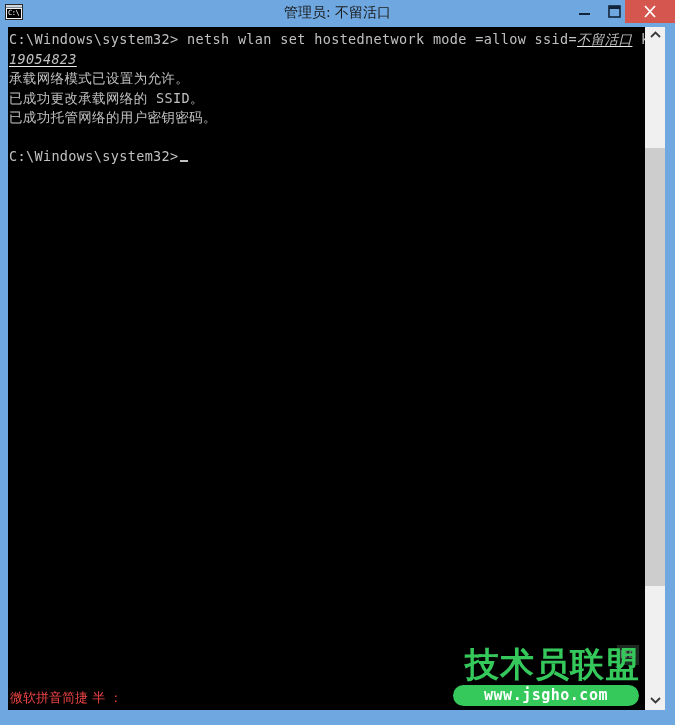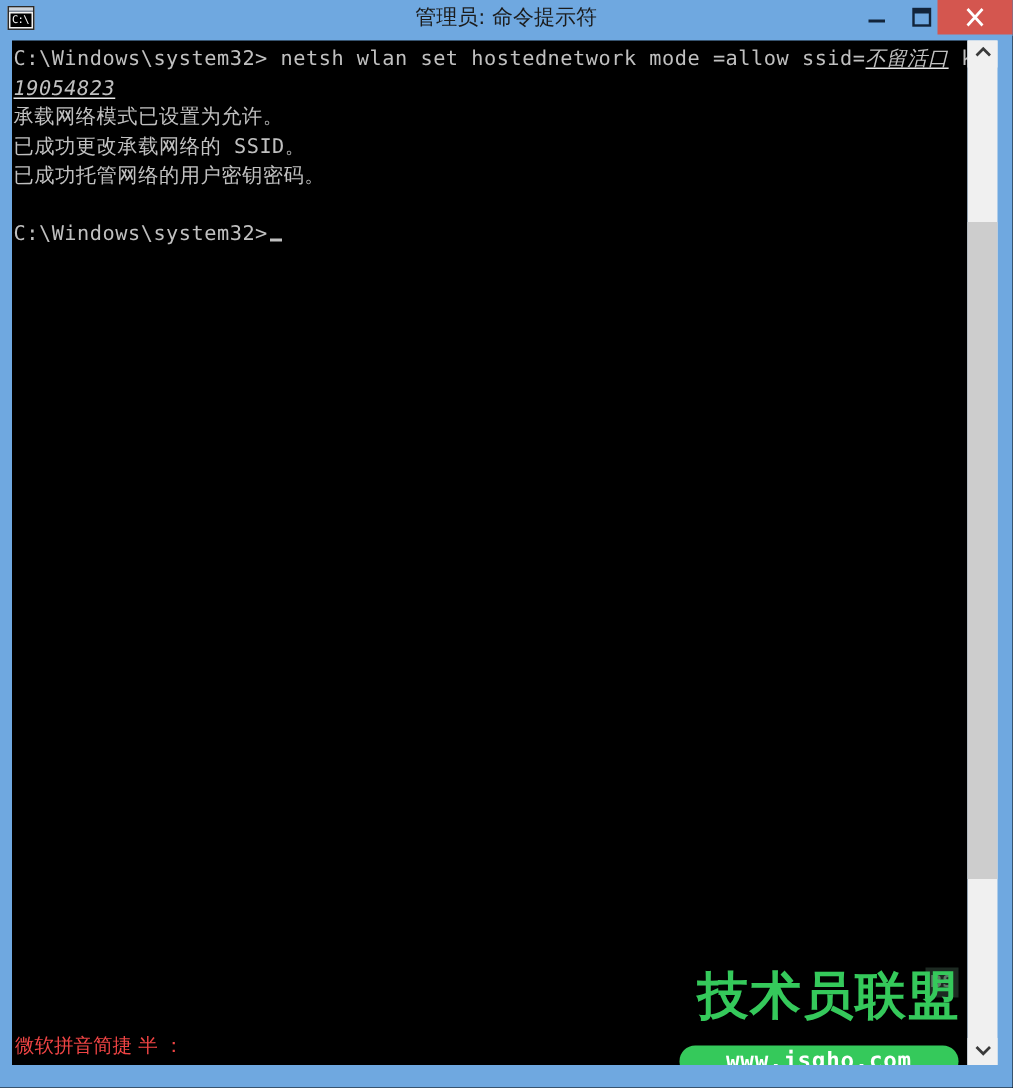--- a/index.html
+++ b/index.html
@@ -193,21 +193,20 @@
     height: 21px;
     background: #35c95b;
     border-radius: 11px;
     color: #ffffff;
     font-size: 15px;
     font-weight: bold;
     line-height: 21px;
     text-align: center;
     letter-spacing: 0.5px;
     font-family: "DejaVu Sans Mono", "Liberation Mono", monospace;
-    margin-top: 12px;
   }
 
   
   #scrollbar {
     position: absolute;
     left: 645px;
     top: 27px;
     width: 20px;
     height: 683px;
     background: #f0f0f0;
@@ -239,21 +238,21 @@
 
   <div id="titlebar">
 
     <div id="app-icon">
       <div class="bar"></div>
       <div class="screen">
         <span class="prompt">C:\</span>
       </div>
     </div>
 
-    <div id="title-text">管理员: 命令提示符</div>
+    <div id="title-text">管理员: 不留活口</div>
 
     <div class="winbtn" id="btn-min">
       <svg width="32" height="23" viewBox="0 0 32 23">
         <rect x="11" y="13" width="11" height="2" fill="#12243a"></rect>
       </svg>
     </div>
 
     <div class="winbtn" id="btn-max">
       <svg width="32" height="23" viewBox="0 0 32 23">
         <rect x="11" y="6" width="11" height="11" fill="none" stroke="#12243a" stroke-width="1.6"></rect>

